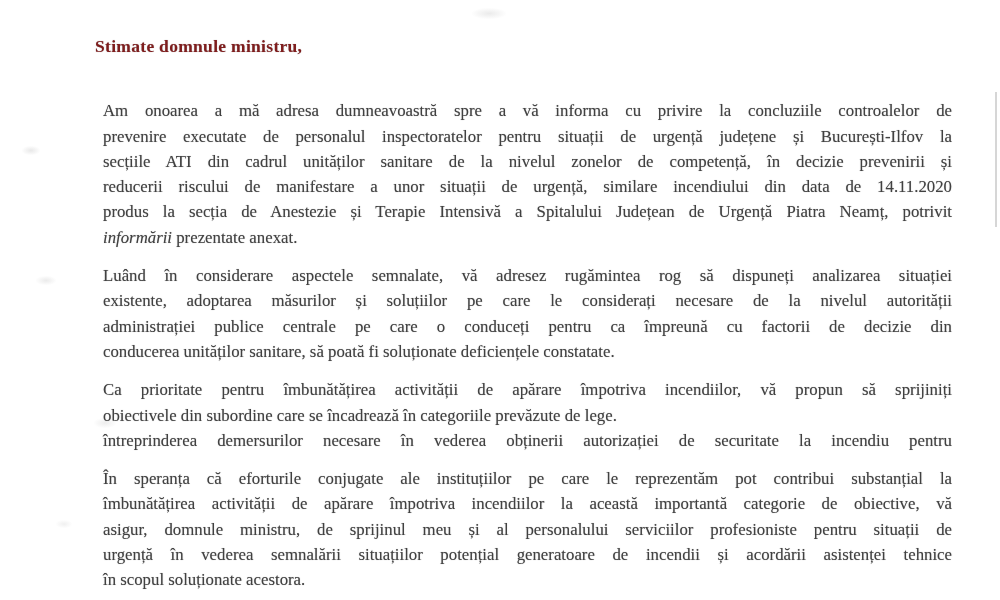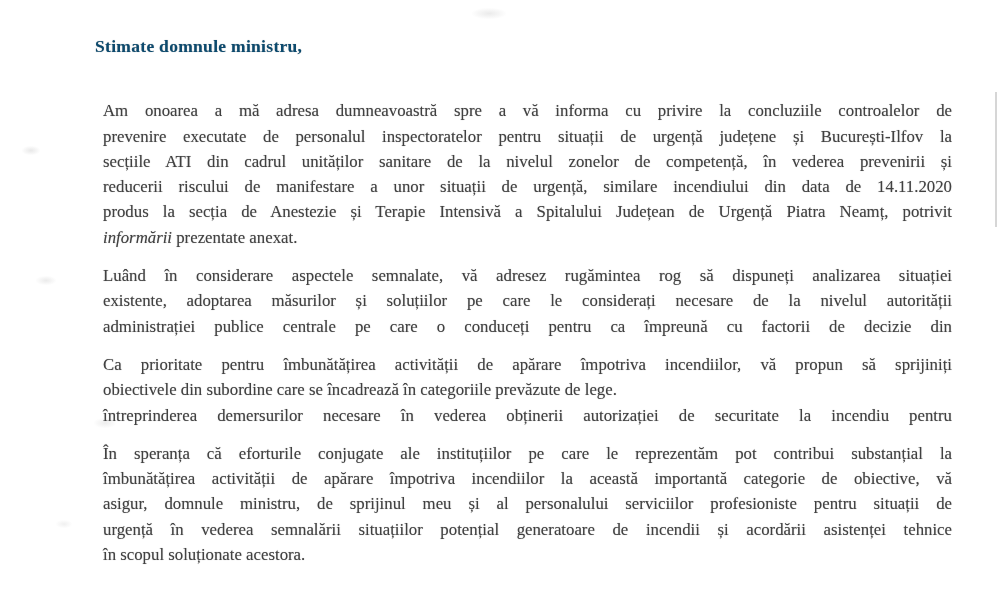--- a/index.html
+++ b/index.html
@@ -27,21 +27,21 @@
     color: #414141;
     font-size: 16.8px;
     line-height: 25.3px;
     text-shadow: 0 0 1px rgba(70,70,70,0.45);
     -webkit-font-smoothing: antialiased;
   }
   .salutation {
     font-weight: 700;
     font-size: 17.5px;
     letter-spacing: 0.3px;
-    color: #0c4a6e;
+    color: #7f1d1d;
     margin-bottom: 39px;
   }
   .paragraph {
     margin: 0 0 13px 8px;
   }
   .line {
     text-align: justify;
     text-align-last: justify;
     white-space: normal;
     height: 25.3px;
@@ -79,29 +79,30 @@
 </head>
 <body>
 
 <div class="page">
   <div class="letter">
     <div class="salutation">Stimate domnule ministru,</div>
     <div id="paragraphs">
         <div class="paragraph">
           <div class="line"><span class="">Am onoarea a mă adresa dumneavoastră spre a vă informa cu privire la concluziile controalelor de</span></div>
           <div class="line"><span class="">prevenire executate de personalul inspectoratelor pentru situații de urgență județene și București-Ilfov la</span></div>
-          <div class="line"><span class="">secțiile ATI din cadrul unităților sanitare de la nivelul zonelor de competență, în vederea prevenirii și</span></div>
+          <div class="line"><span class="">secțiile ATI din cadrul unităților sanitare de la nivelul zonelor de competență, în decizie prevenirii și</span></div>
           <div class="line"><span class="">reducerii riscului de manifestare a unor situații de urgență, similare incendiului din data de 14.11.2020</span></div>
           <div class="line"><span class="">produs la secția de Anestezie și Terapie Intensivă a Spitalului Județean de Urgență Piatra Neamț, potrivit</span></div>
           <div class="line last"><span class="italic">informării</span><span class=""> prezentate anexat.</span></div>
         </div>
         <div class="paragraph">
           <div class="line"><span class="">Luând în considerare aspectele semnalate, vă adresez rugămintea rog să dispuneți analizarea situației</span></div>
           <div class="line"><span class="">existente, adoptarea măsurilor și soluțiilor pe care le considerați necesare de la nivelul autorității</span></div>
           <div class="line"><span class="">administrației publice centrale pe care o conduceți pentru ca împreună cu factorii de decizie din</span></div>
+          <div class="line last"><span class="">conducerea unităților sanitare, să poată fi soluționate deficiențele constatate.</span></div>
         </div>
         <div class="paragraph">
           <div class="line"><span class="">Ca prioritate pentru îmbunătățirea activității de apărare împotriva incendiilor, vă propun să sprijiniți</span></div>
           <div class="line last"><span class="">obiectivele din subordine care se încadrează în categoriile prevăzute de lege.</span></div>
           <div class="line"><span class="">întreprinderea demersurilor necesare în vederea obținerii autorizației de securitate la incendiu pentru</span></div>
         </div>
         <div class="paragraph">
           <div class="line"><span class="">În speranța că eforturile conjugate ale instituțiilor pe care le reprezentăm pot contribui substanțial la</span></div>
           <div class="line"><span class="">îmbunătățirea activității de apărare împotriva incendiilor la această importantă categorie de obiective, vă</span></div>
           <div class="line"><span class="">asigur, domnule ministru, de sprijinul meu și al personalului serviciilor profesioniste pentru situații de</span></div>

